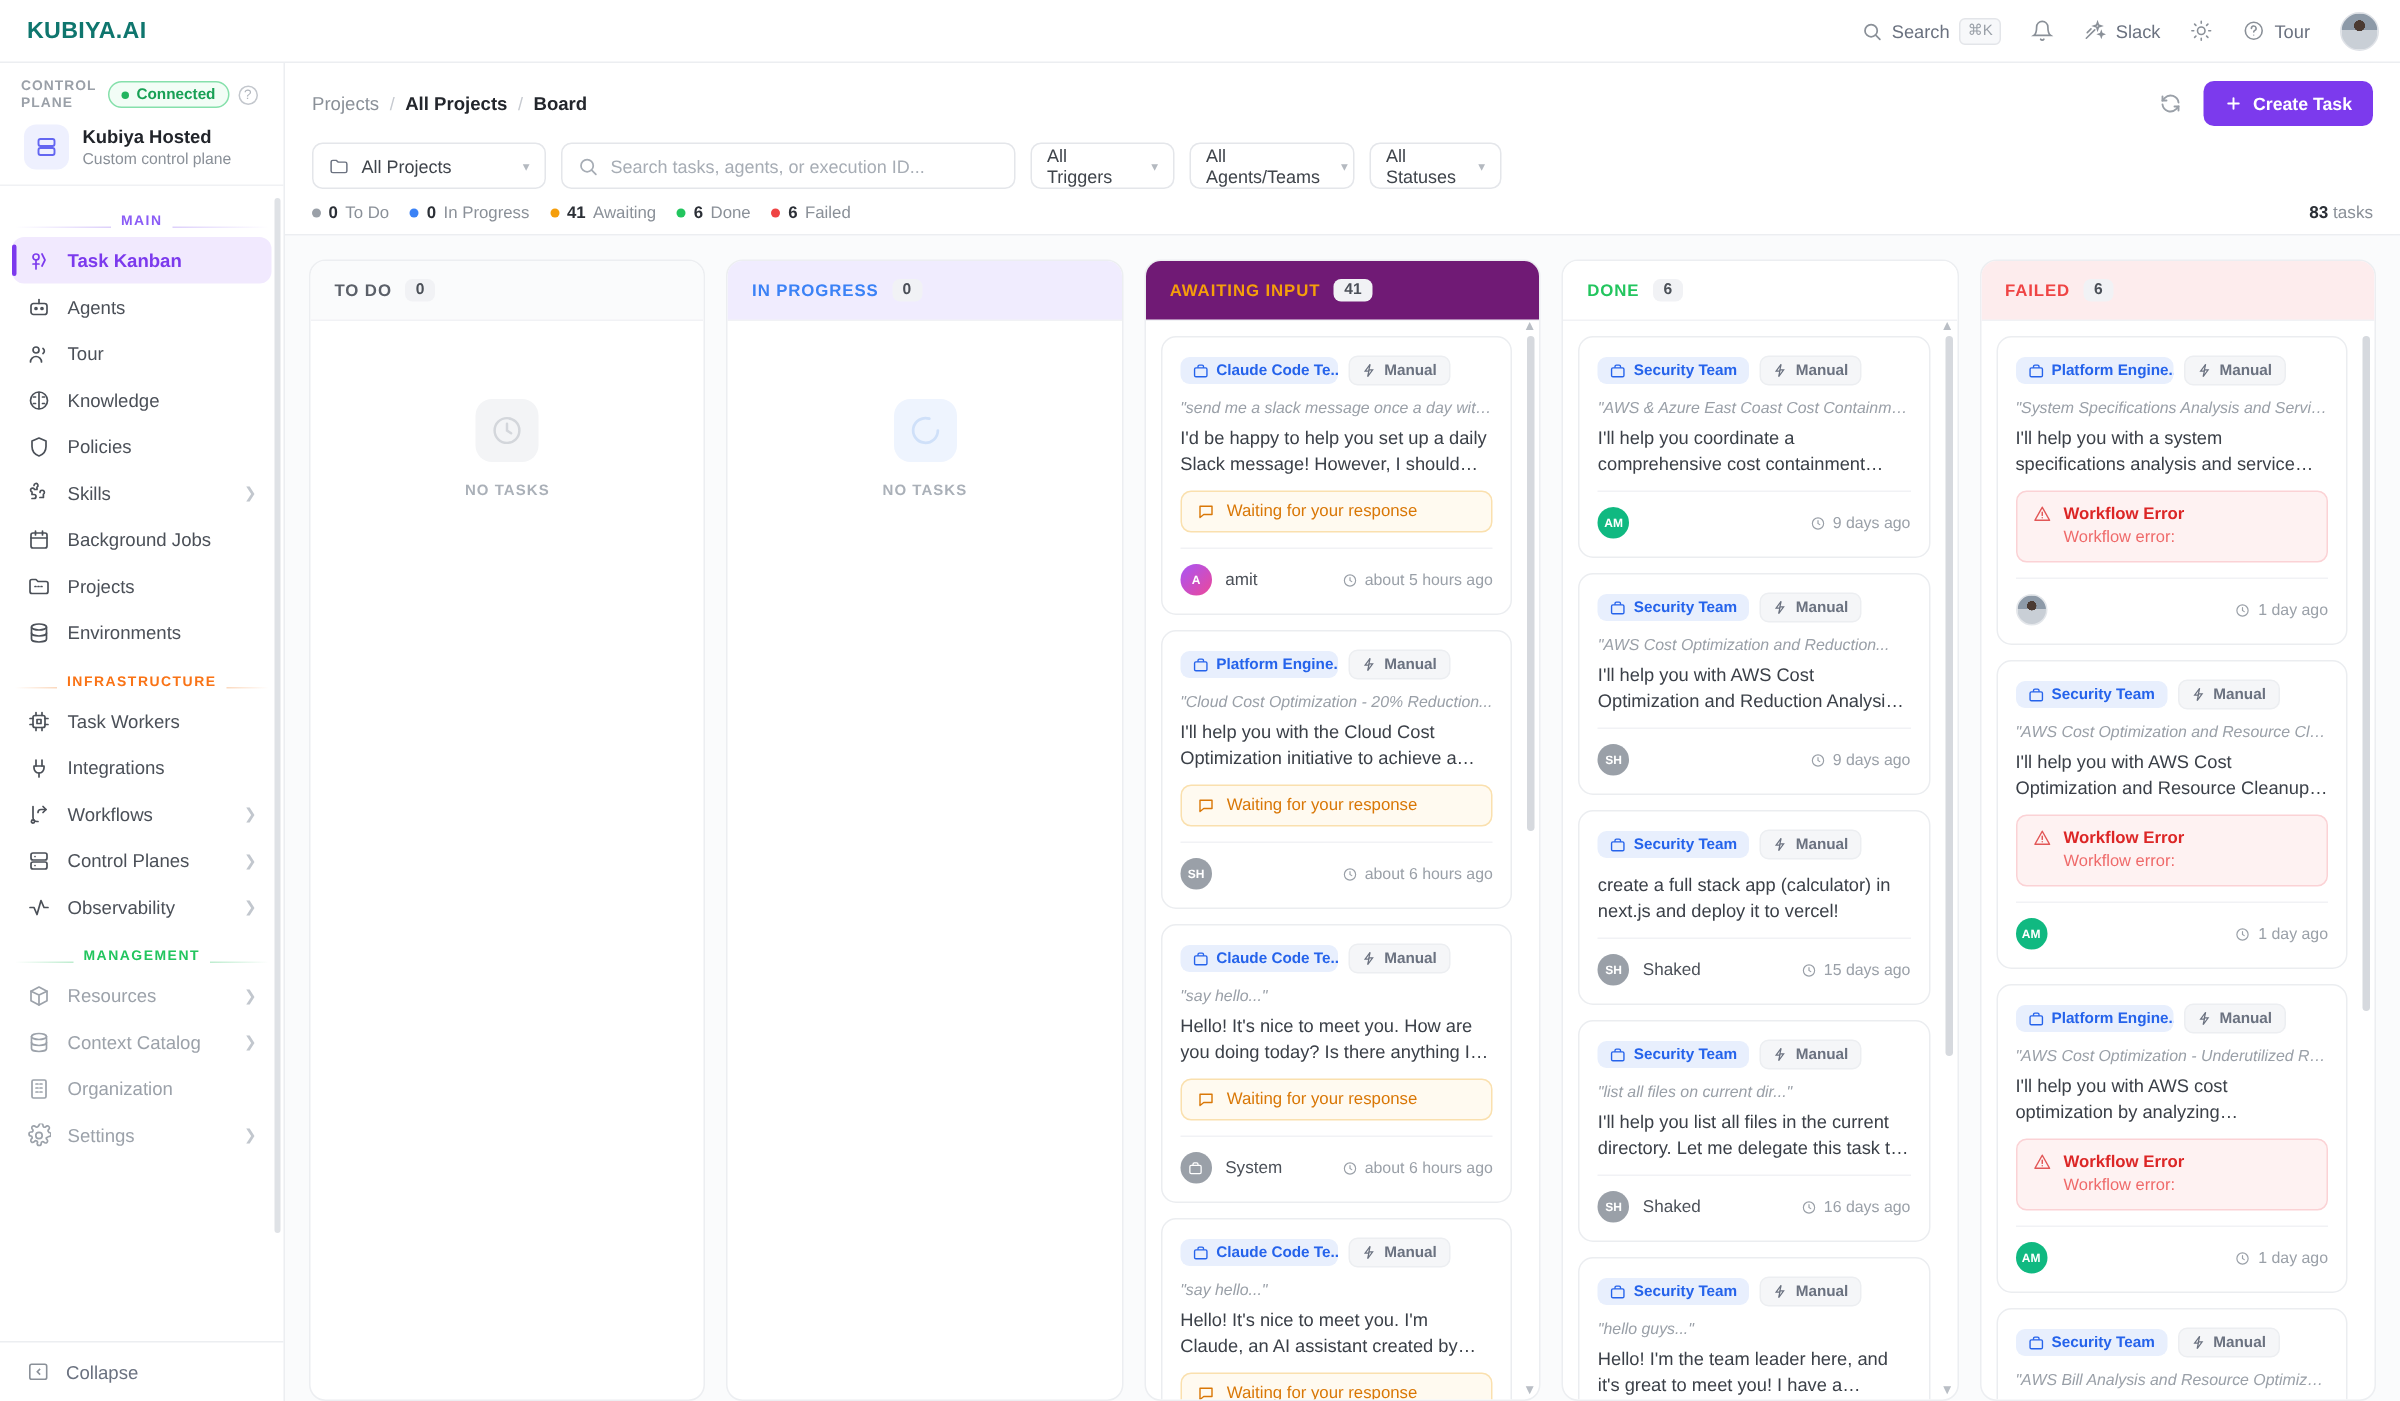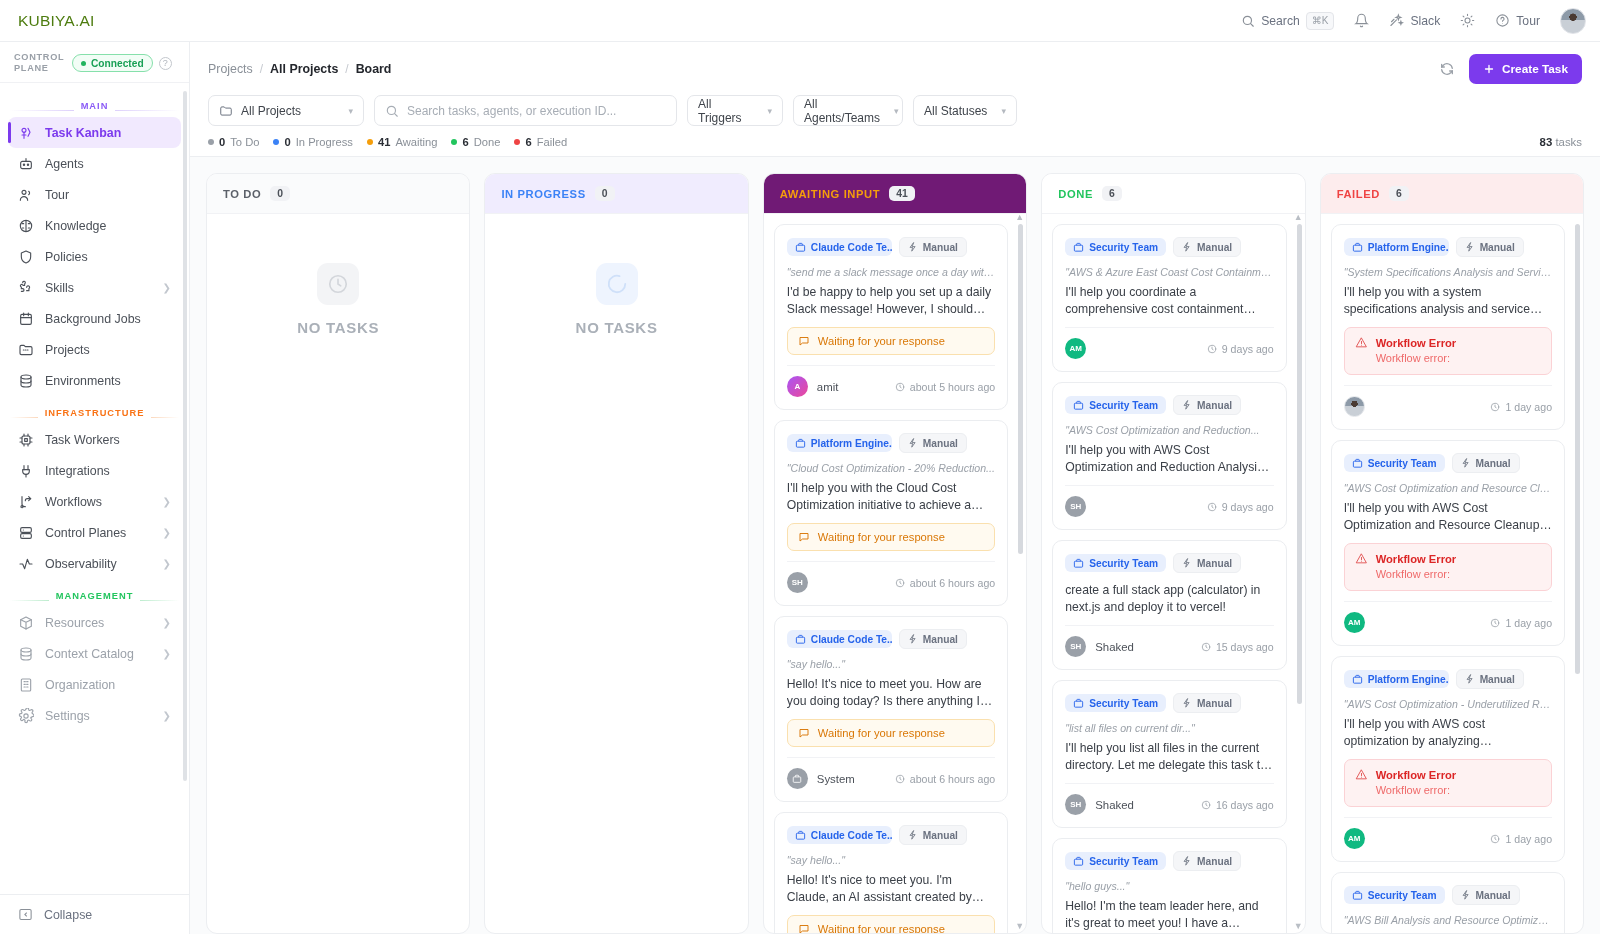--- a/index.html
+++ b/index.html
@@ -9,21 +9,21 @@
     background: #ffffff; overflow: hidden;
     -webkit-font-smoothing: antialiased;
   }
   .app { width: 1600px; height: 934px; display: flex; flex-direction: column; }
 
   
   .topbar {
     height: 42px; min-height: 42px; border-bottom: 1px solid #eceef1;
     display: flex; align-items: center; padding: 0 14px 0 18px; background: #fff;
   }
-  .brand { font-size: 15.5px; font-weight: 400; color: #4d7c0f; letter-spacing: .2px; }
+  .brand { font-size: 15.5px; font-weight: 700; color: #0f766e; letter-spacing: .2px; }
   .topbar-right { margin-left: auto; display: flex; align-items: center; gap: 4px; }
   .tb-item {
     display: flex; align-items: center; gap: 6px; padding: 5px 8px;
     border-radius: 6px; color: #6b7280; font-size: 12.2px; cursor: pointer;
   }
   .kbd {
     border: 1px solid #e3e5e9; background: #f7f8fa; border-radius: 4px;
     font-size: 10px; padding: 1px 5px; color: #9aa0a8; line-height: 14px;
   }
   .avatar-top {
@@ -132,21 +132,21 @@
   .ctl .caret { color: #b4b9c0; font-size: 9px; margin-left: auto; padding-left: 6px; }
   .ctl-projects { width: 156px; }
   .ctl-search { width: 303px; cursor: text; }
   .ctl-search input {
     border: none; outline: none; font-size: 12px; color: #3f444b;
     font-family: inherit; width: 100%; background: transparent;
   }
   .ctl-search input::placeholder { color: #a7adb5; }
   .ctl-trig { width: 96px; }
   .ctl-agents { width: 110px; }
-  .ctl-status { width: 104px; }
+  .ctl-status { width: 88px; }
 
   .legend { display: flex; align-items: center; gap: 14px; margin-top: 10px; }
   .lg { display: flex; align-items: center; gap: 5px; font-size: 11.2px; color: #8a9098; }
   .lg b { color: #2b2f36; font-weight: 700; }
   .lg i { width: 6px; height: 6px; border-radius: 50%; display: inline-block; font-style: normal; }
   .tasks-total { margin-left: auto; font-size: 11.4px; color: #8a9098; }
   .tasks-total b { color: #2b2f36; font-weight: 700; margin-left: 44px; }
 
   
   .board { flex: 1; display: flex; gap: 14px; padding: 16px 16px 0 16px; min-height: 0; }
@@ -173,21 +173,21 @@
   .empty {
     height: 150px; display: flex; flex-direction: column; align-items: center;
     justify-content: center; gap: 14px;
   }
   .empty-ico {
     width: 42px; height: 42px; border-radius: 11px; display: flex;
     align-items: center; justify-content: center;
   }
   .empty-ico.todo { background: #f3f4f6; color: #d3d6db; }
   .empty-ico.prog { background: #eef4fe; color: #cfe0f9; }
-  .empty-txt { font-size: 15px; font-weight: 600; letter-spacing: .7px; color: #aab0b8; }
+  .empty-txt { font-size: 10px; font-weight: 600; letter-spacing: .7px; color: #aab0b8; }
 
   .cards { display: flex; flex-direction: column; gap: 10px; padding-right: 8px; }
   .card {
     border: 1px solid #ebedf0; border-radius: 10px; background: #fff; padding: 12px;
     cursor: pointer;
   }
   .tags { display: flex; align-items: center; gap: 7px; margin-bottom: 9px; }
   .tag {
     display: inline-flex; align-items: center; gap: 5px; border-radius: 6px;
     font-size: 10.2px; font-weight: 600; padding: 3.5px 8px; white-space: nowrap;
@@ -308,20 +308,32 @@
     <div class="sidebar">
       <div class="cp-head">
         <div class="cp-row">
           <div class="cp-label">CONTROL PLANE</div>
           <div class="chip-connected">
             <span class="dot-green"></span>
             <span>Connected</span>
           </div>
           <div class="help-circle">?</div>
         </div>
+        <div class="cp-card">
+          <div class="cp-ico">
+            <svg width="16" height="16" viewBox="0 0 24 24" fill="none" stroke="#6366f1" stroke-width="1.9">
+                <rect x="4" y="4" width="16" height="7" rx="2"></rect>
+                <rect x="4" y="13" width="16" height="7" rx="2"></rect>
+              </svg>
+          </div>
+          <div>
+            <div class="cp-name">Kubiya Hosted</div>
+            <div class="cp-sub">Custom control plane</div>
+          </div>
+        </div>
       </div>
 
       <div class="nav">
         <div id="nav-host">
             <div class="sec sec-main">
               <span class="ln"></span>
               <span>MAIN</span>
               <span class="ln r"></span>
             </div>
             <div class="nav-item active">

